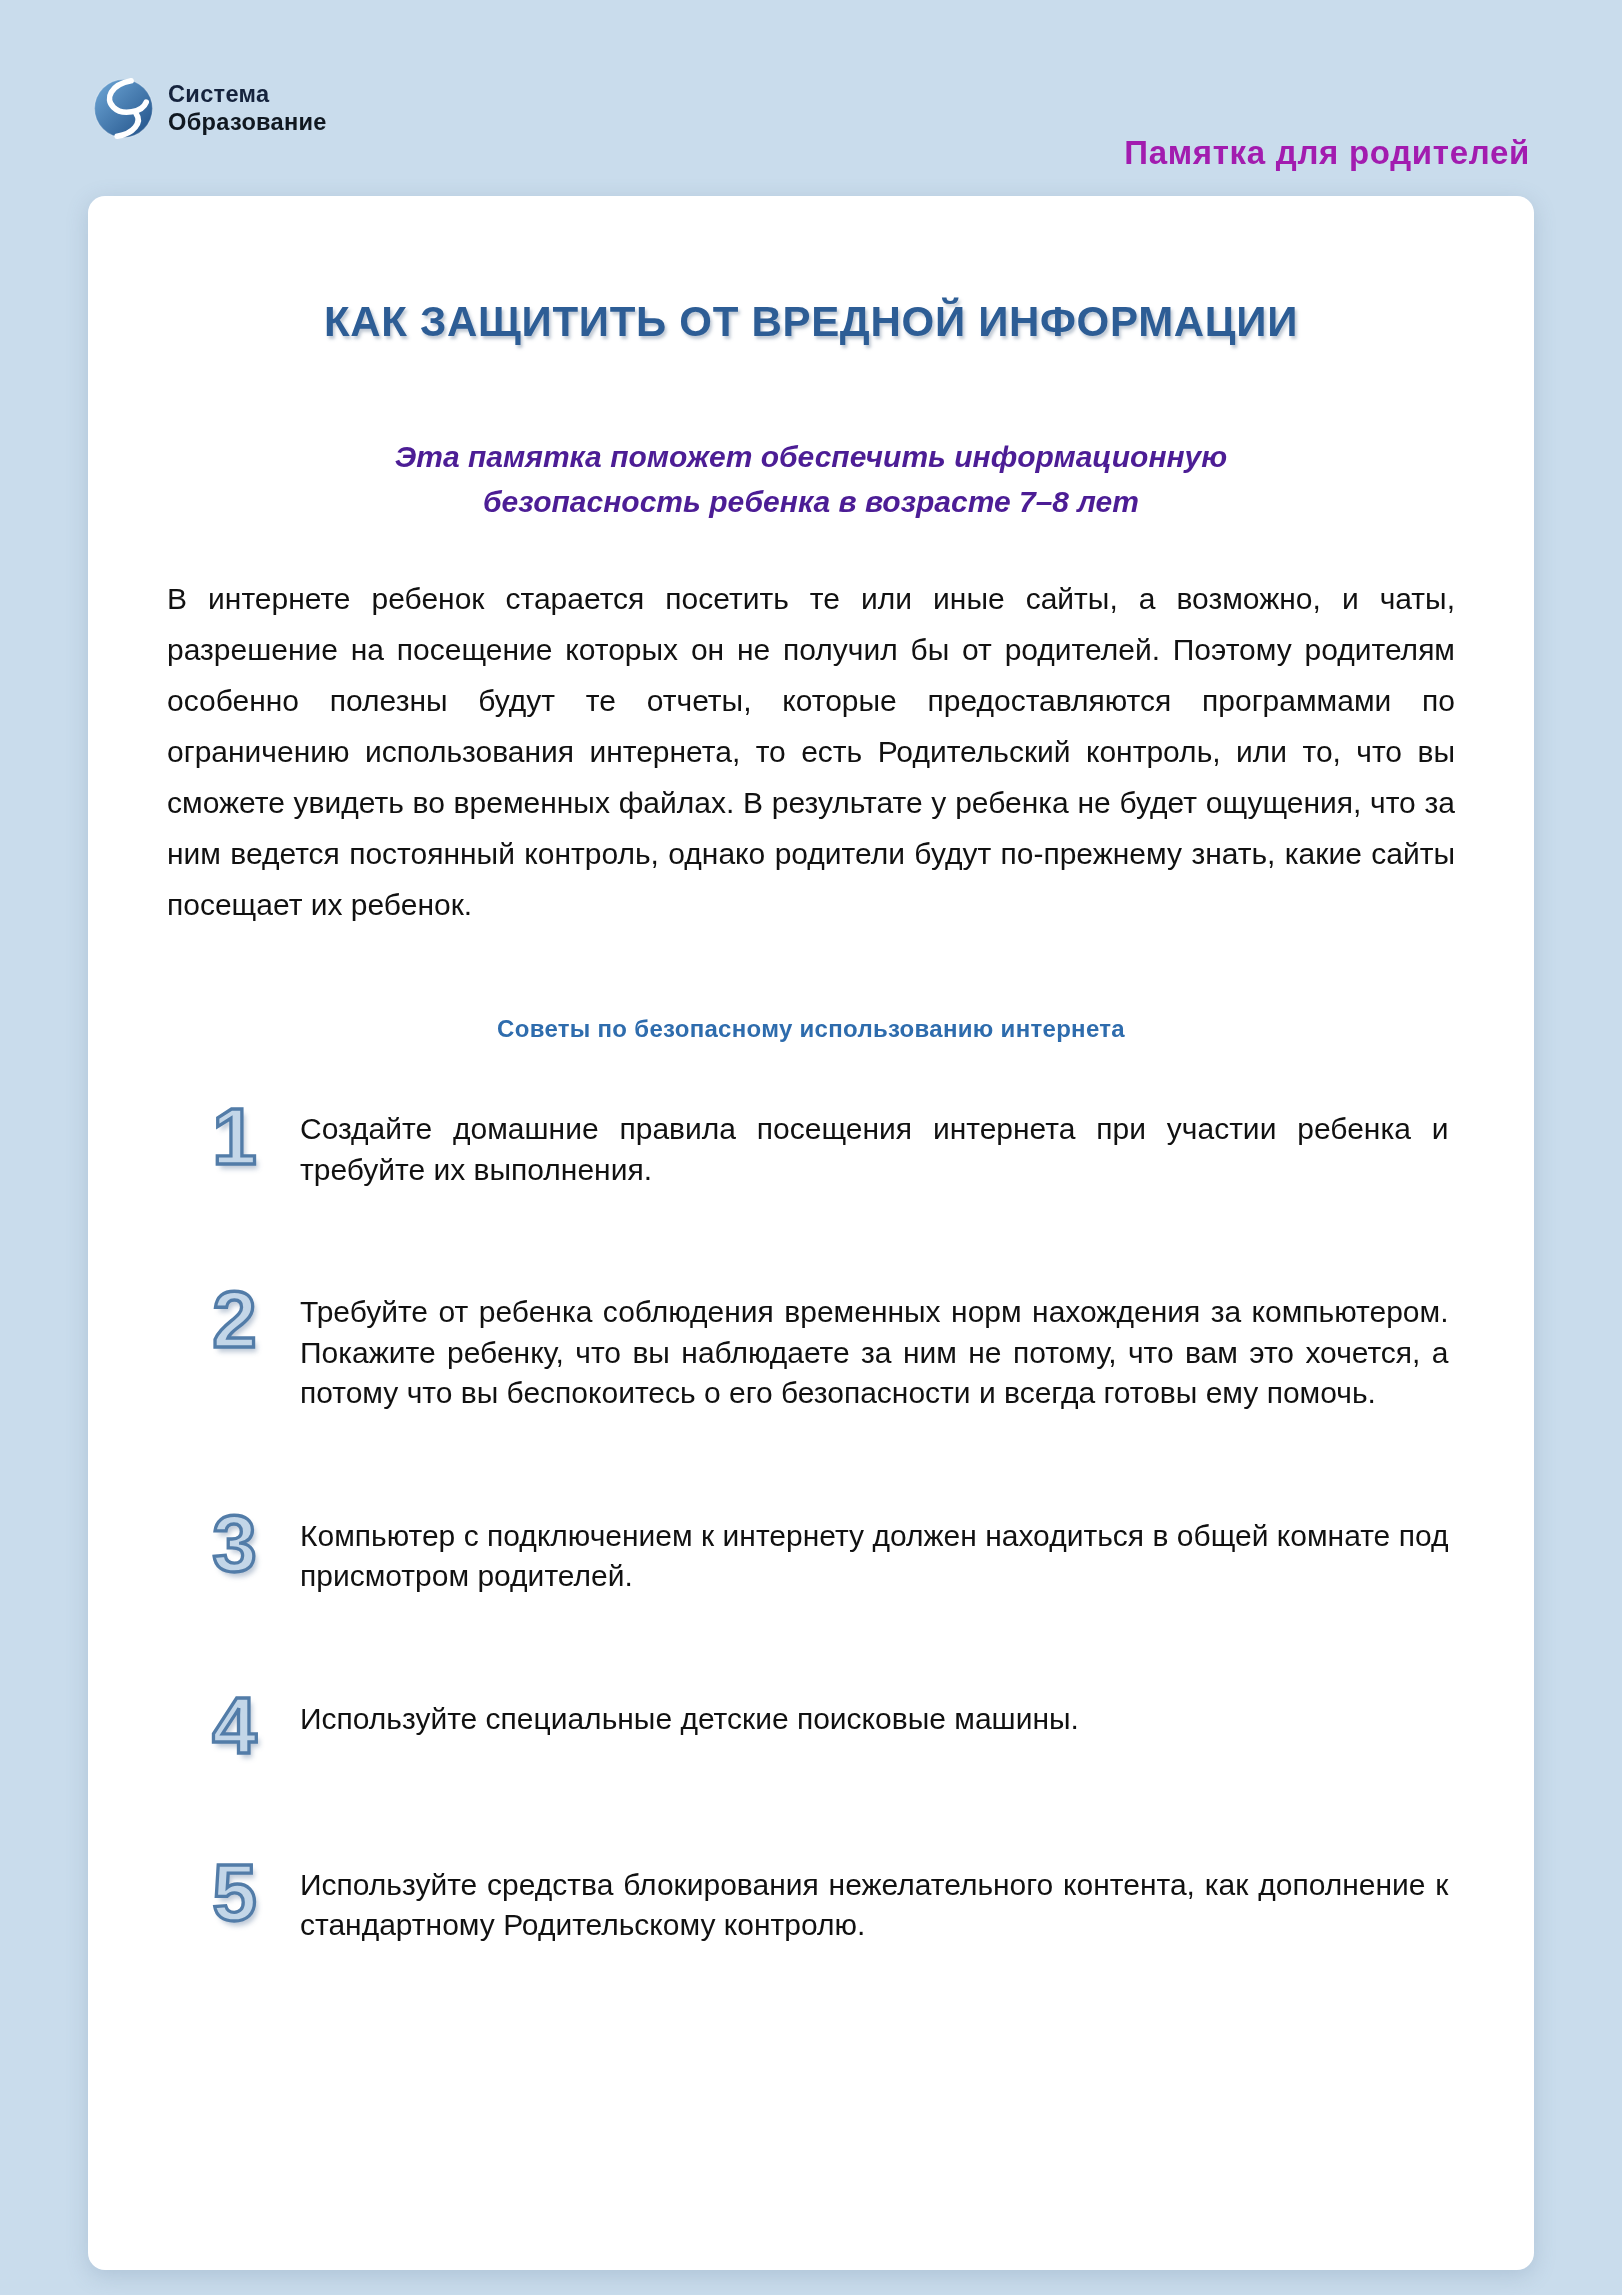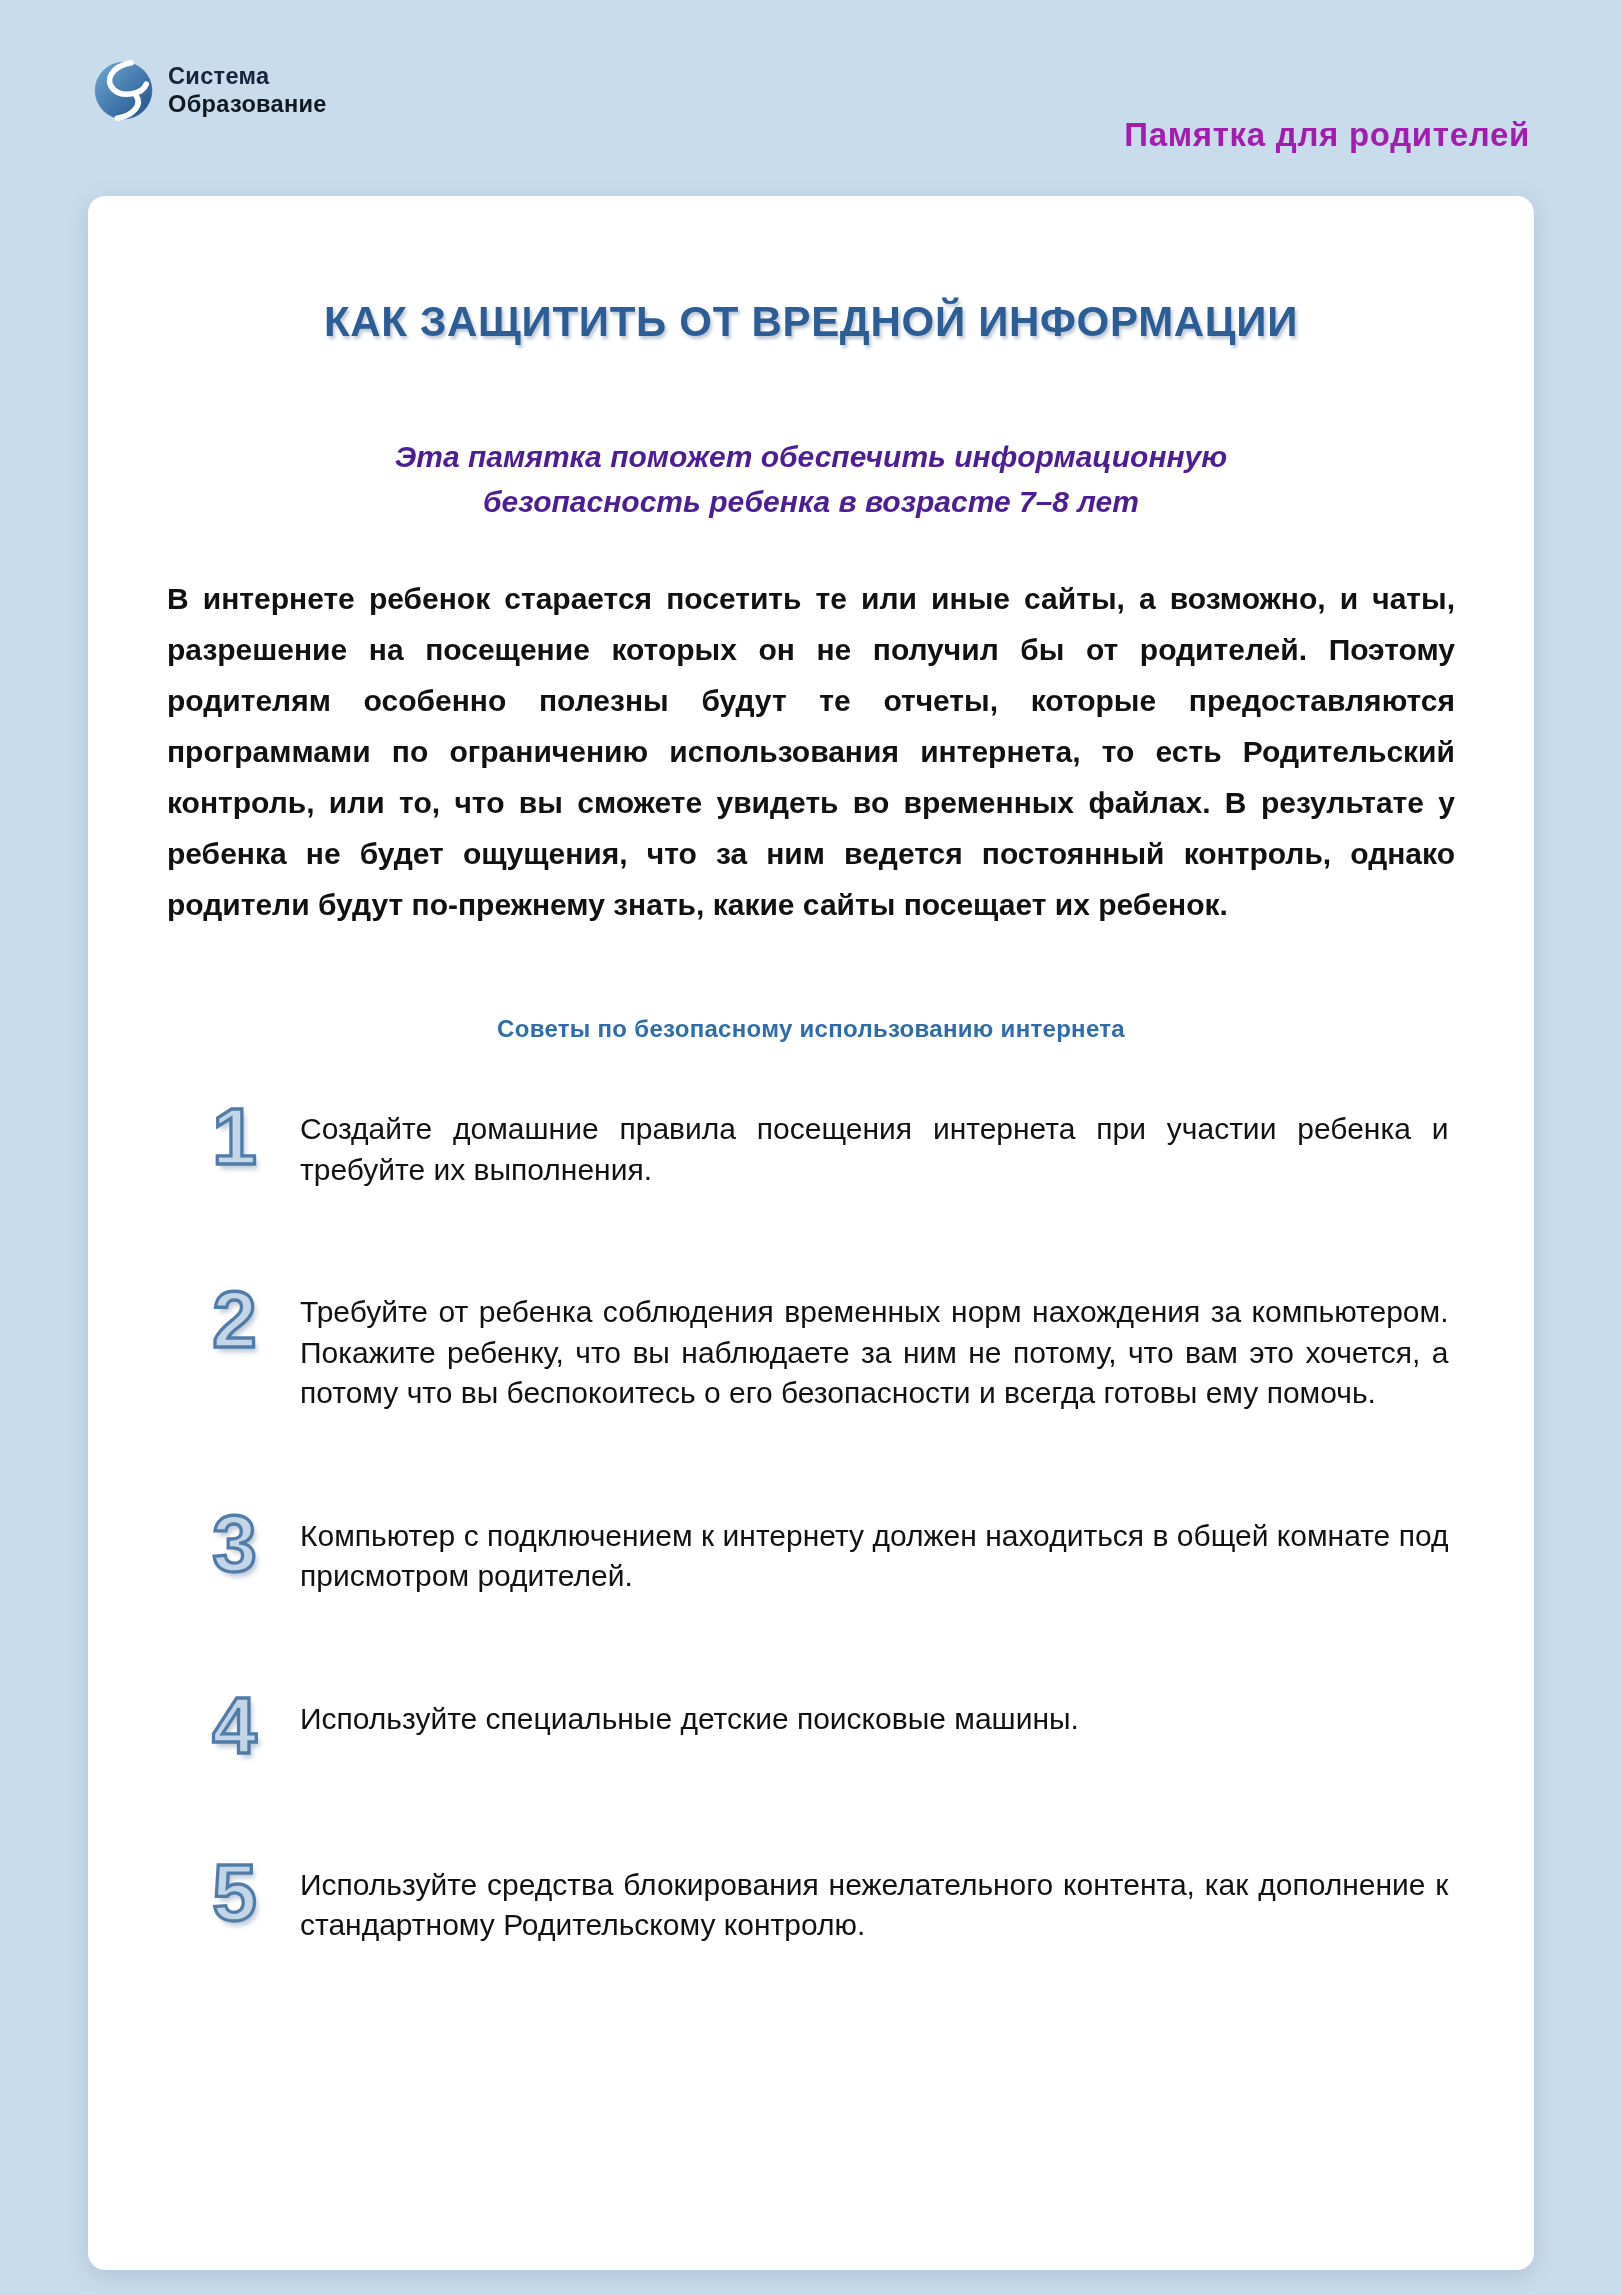--- a/index.html
+++ b/index.html
@@ -12,21 +12,21 @@
     background: #c9dcec;
     position: relative;
     overflow: hidden;
     font-family: "Liberation Sans", sans-serif;
     color: #1a1a1a;
   }
 
   
   .topbar {
     position: absolute;
-    left: 0; top: 0; right: 0;
+    left: 0; top: 18px; right: 0;
     height: 164px;
   }
   .logo {
     position: absolute;
     left: 92px;
     top: 59px;
     display: flex;
     align-items: center;
     gap: 13px;
   }
@@ -83,21 +83,20 @@
     font-weight: bold;
     color: #4c1d95;
   }
 
   .intro {
     margin-top: 49px;
     font-size: 30px;
     line-height: 1.7;
     text-align: justify;
     color: #111111;
-    font-weight: bold;
   }
   .intro p { margin: 0; }
   .intro p + p { margin-top: 5.2px; }
 
   .section-heading {
     margin-top: 85px;
     text-align: center;
     font-size: 24px;
     font-weight: bold;
     color: #2e6cad;

